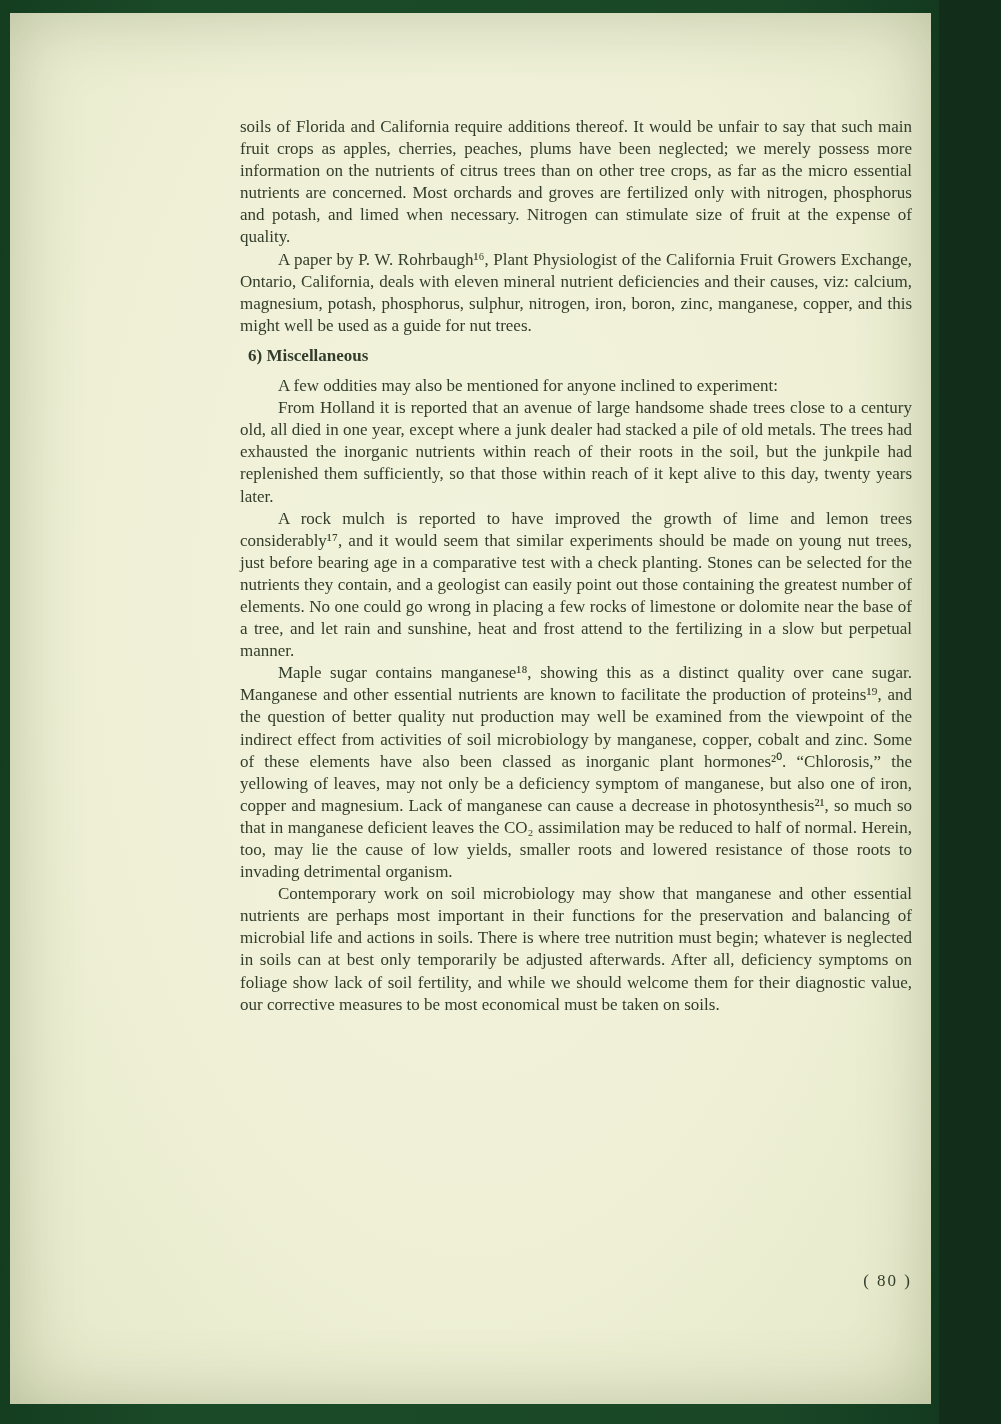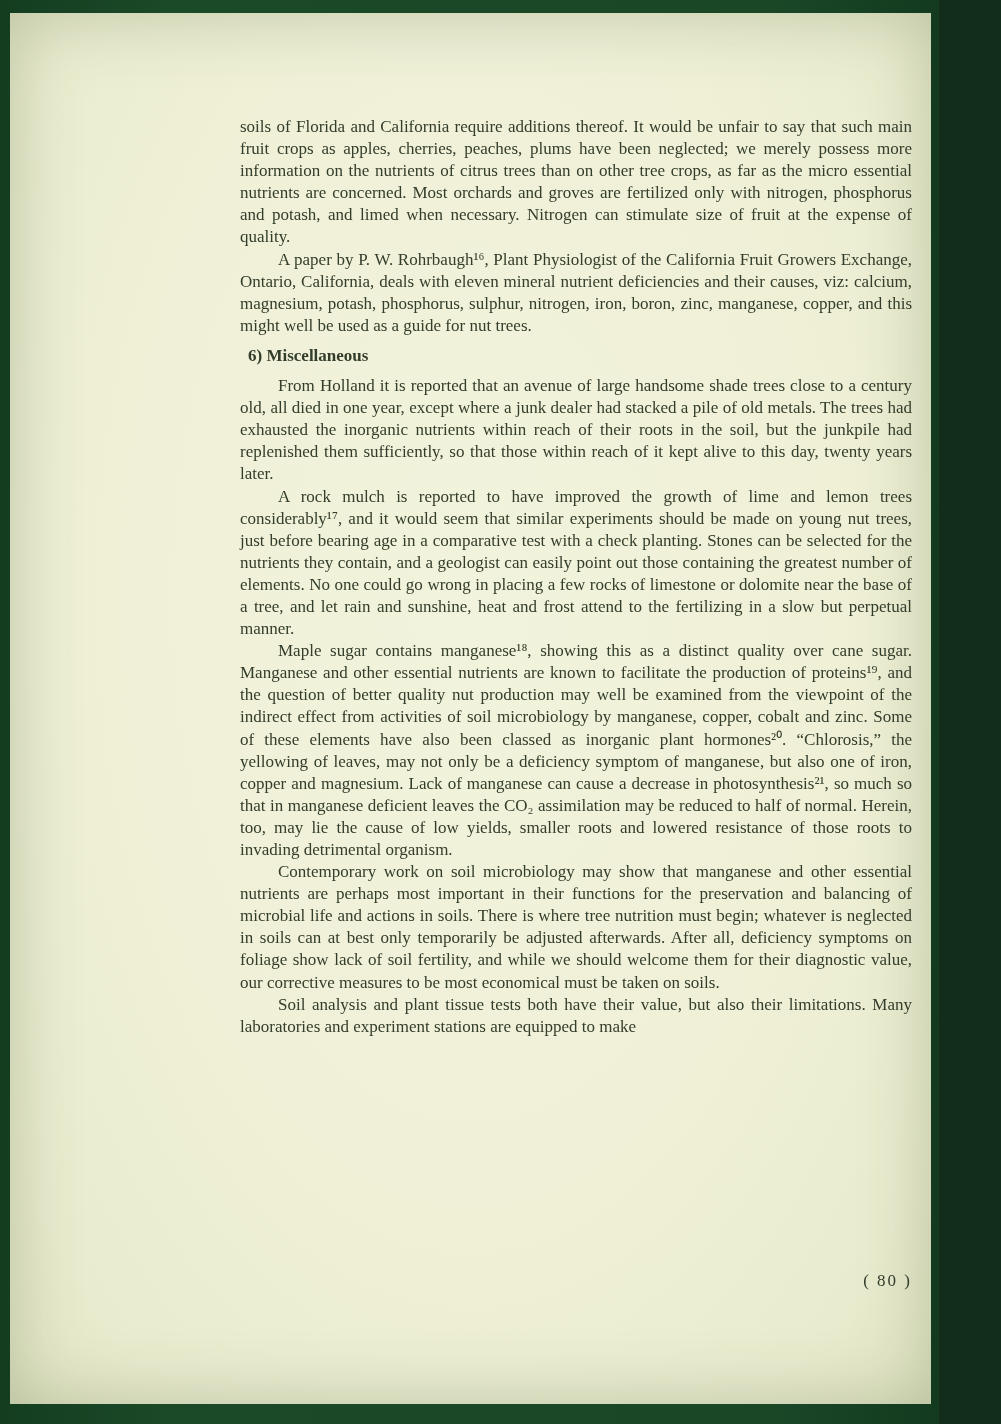--- a/index.html
+++ b/index.html
@@ -55,21 +55,21 @@
 </style>
 </head>
 <body>
 
 <div class="scan">
   <div class="paper">
     <div class="text-col">
       <p class="noindent">soils of Florida and California require additions thereof. It would be unfair to say that such main fruit crops as apples, cherries, peaches, plums have been neglected; we merely possess more information on the nutrients of citrus trees than on other tree crops, as far as the micro essential nutrients are concerned. Most orchards and groves are fertilized only with nitrogen, phosphorus and potash, and limed when necessary. Nitrogen can stimulate size of fruit at the expense of quality.</p>
       <p>A paper by P. W. Rohrbaugh¹⁶, Plant Physiologist of the California Fruit Growers Exchange, Ontario, California, deals with eleven mineral nutrient deficiencies and their causes, viz: calcium, magnesium, potash, phosphorus, sulphur, nitrogen, iron, boron, zinc, manganese, copper, and this might well be used as a guide for nut trees.</p>
       <div class="heading">6) Miscellaneous</div>
+      <p>A few oddities may also be mentioned for anyone inclined to experiment:</p>
       <p>From Holland it is reported that an avenue of large handsome shade trees close to a century old, all died in one year, except where a junk dealer had stacked a pile of old metals. The trees had exhausted the inorganic nutrients within reach of their roots in the soil, but the junkpile had replenished them sufficiently, so that those within reach of it kept alive to this day, twenty years later.</p>
       <p>A rock mulch is reported to have improved the growth of lime and lemon trees considerably¹⁷, and it would seem that similar experiments should be made on young nut trees, just before bearing age in a comparative test with a check planting. Stones can be selected for the nutrients they contain, and a geologist can easily point out those containing the greatest number of elements. No one could go wrong in placing a few rocks of limestone or dolomite near the base of a tree, and let rain and sunshine, heat and frost attend to the fertilizing in a slow but perpetual manner.</p>
       <p>Maple sugar contains manganese¹⁸, showing this as a distinct quality over cane sugar. Manganese and other essential nutrients are known to facilitate the production of proteins¹⁹, and the question of better quality nut production may well be examined from the viewpoint of the indirect effect from activities of soil microbiology by manganese, copper, cobalt and zinc. Some of these elements have also been classed as inorganic plant hormones²⁰. “Chlorosis,” the yellowing of leaves, may not only be a deficiency symptom of manganese, but also one of iron, copper and magnesium. Lack of manganese can cause a decrease in photosynthesis²¹, so much so that in manganese deficient leaves the CO₂ assimilation may be reduced to half of normal. Herein, too, may lie the cause of low yields, smaller roots and lowered resistance of those roots to invading detrimental organism.</p>
       <p>Contemporary work on soil microbiology may show that manganese and other essential nutrients are perhaps most important in their functions for the preservation and balancing of microbial life and actions in soils. There is where tree nutrition must begin; whatever is neglected in soils can at best only temporarily be adjusted afterwards. After all, deficiency symptoms on foliage show lack of soil fertility, and while we should welcome them for their diagnostic value, our corrective measures to be most economical must be taken on soils.</p>
-      <p>Soil analysis and plant tissue tests both have their value, but also their limitations. Many laboratories and experiment stations are equipped to make</p>
     </div>
     <div class="page-number">( 80 )</div>
   </div>
 </div>
 
 </body></html>

